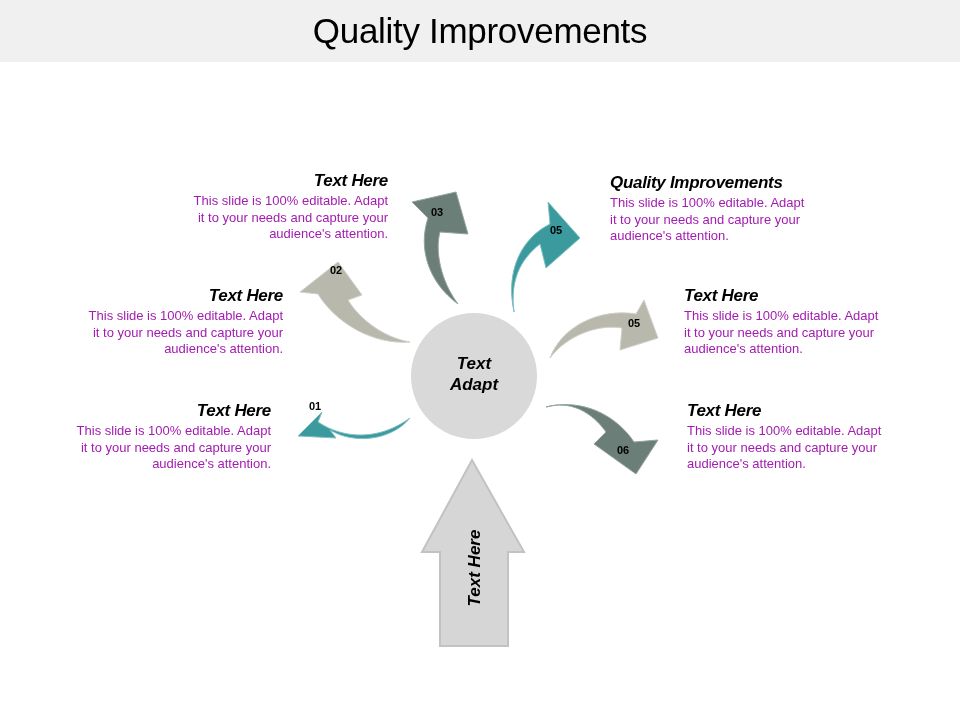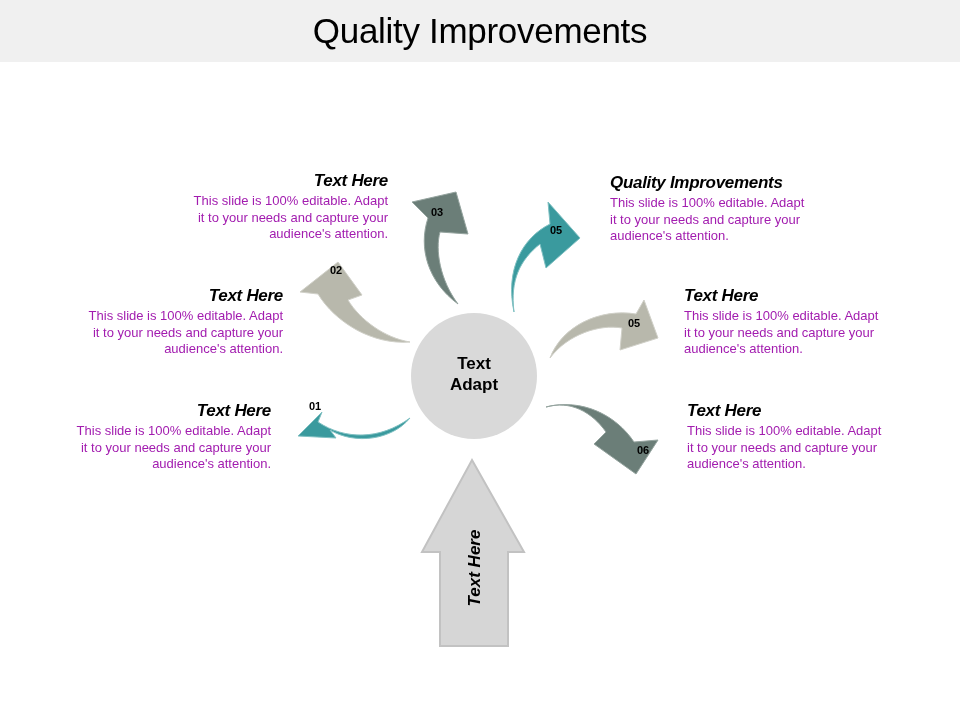--- a/index.html
+++ b/index.html
@@ -22,21 +22,21 @@
       font-weight: bold; font-style: italic; font-size: 17px; color: #000;
       line-height: 20px; letter-spacing: -0.3px;
     }
     .block .body {
       font-size: 13px; color: #a21caf; line-height: 16.5px; margin-top: 2px;
     }
     .right-align { text-align: right; }
     .left-align { text-align: left; }
     .center-label {
       position: absolute; left: 413px; top: 353px; width: 122px; text-align: center;
-      font-weight: bold; font-size: 17px; line-height: 21px; color: #000;
+      font-weight: bold; font-style: italic; font-size: 17px; line-height: 21px; color: #000;
     }
     .vertical-label {
       position: absolute; left: 410px; top: 556px; width: 130px; height: 24px;
       text-align: center; transform: rotate(-90deg); transform-origin: 65px 12px;
       font-weight: bold; font-style: italic; font-size: 17px; line-height: 24px; color: #000;
     }
     .num {
       position: absolute; font-weight: bold; font-size: 11px; color: #000000;
     }
   </style>
@@ -64,21 +64,21 @@
   <path d="M550,358 C568,334 600,324 622,328 L620,350 L658,338 L644,300 L636,314 C600,308 562,326 550,358 Z" fill="#b8b8ac" stroke="#d0d0c8" stroke-width="1"></path>
 
   <path d="M546,407 C570,400 592,412 606,432 L594,444 L636,474 L658,440 L634,442 C616,415 582,398 546,407 Z" fill="#6b7e78" stroke="#95a49f" stroke-width="1"></path>
 </svg>
 
 <div class="num" style="left:309px; top:400px;text-align:center;">01</div>
 <div class="num" style="left:330px; top:264px;">02</div>
 <div class="num" style="left:431px; top:206px;">03</div>
 <div class="num" style="left:550px; top:224px;">05</div>
 <div class="num" style="left:628px; top:317px;">05</div>
-<div class="num" style="left:617px; top:444px;margin-left:20px;">06</div>
+<div class="num" style="left:617px; top:444px;">06</div>
 
 <div class="center-label">
   <div>Text</div>
   <div>Adapt</div>
 </div>
 
 <div class="vertical-label">Text Here</div>
 
 <div class="block right-align" style="left:150px; top:171px; width:238px;">
   <div class="heading">Text Here</div>

